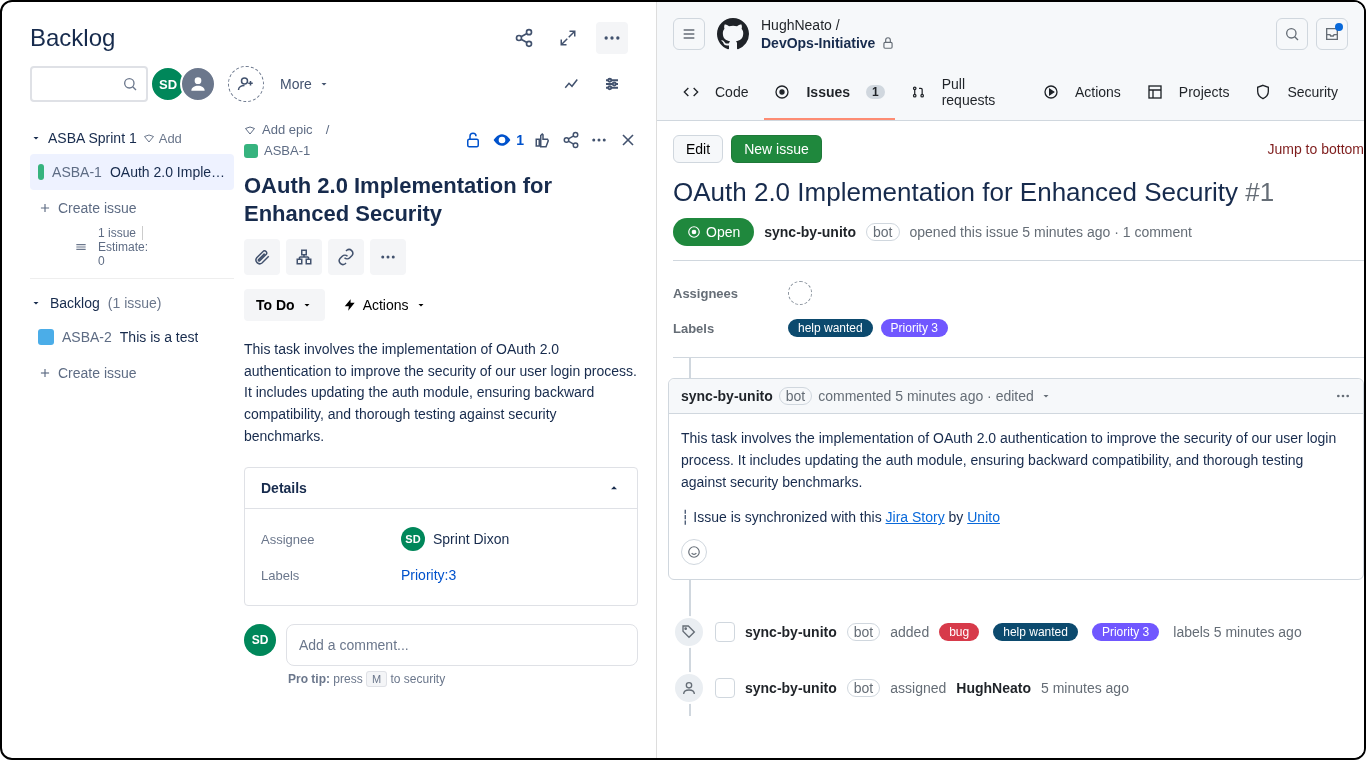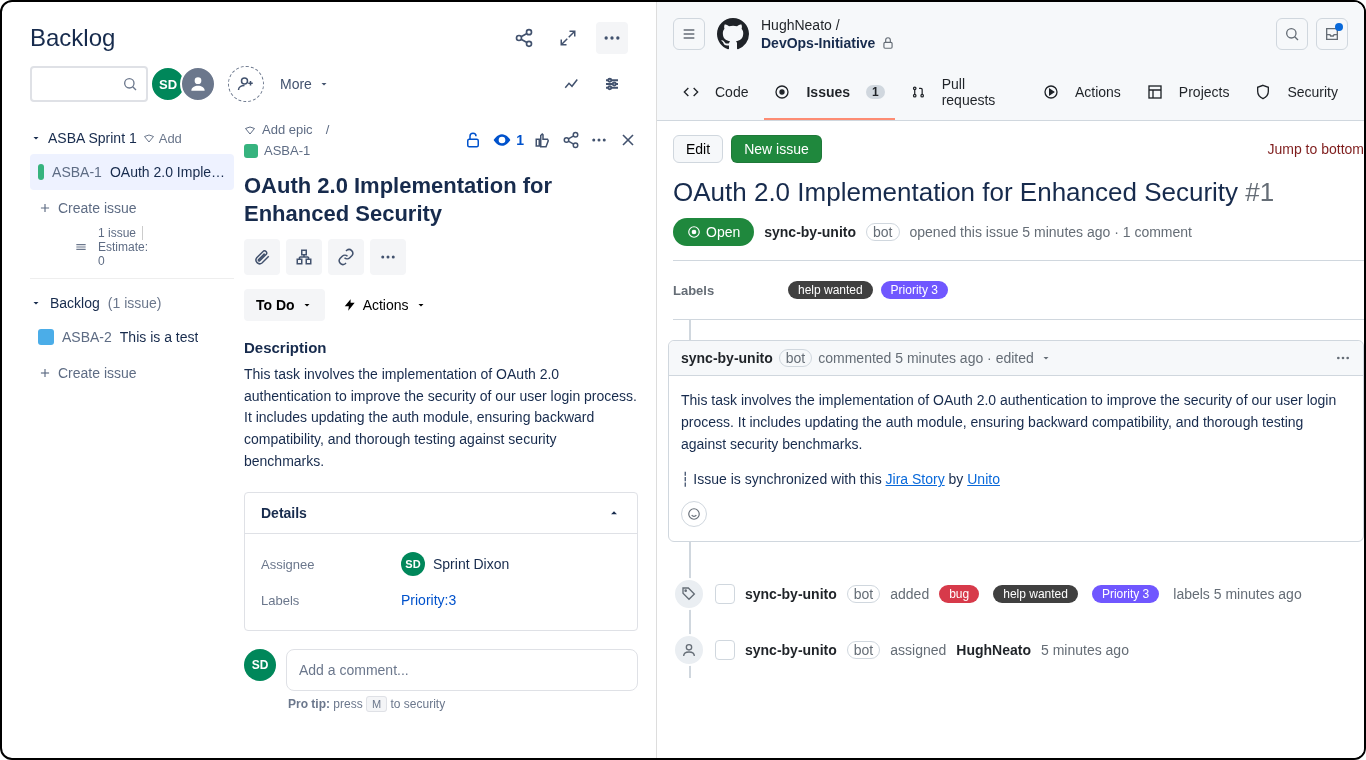--- a/index.html
+++ b/index.html
@@ -98,21 +98,21 @@
 .gh-status-row { display: flex; align-items: center; gap: 10px; padding-bottom: 14px; border-bottom: 1px solid #d0d7de; }
 .open-badge { background: #1f883d; color: #fff; border-radius: 999px; padding: 6px 14px; font-weight: 500; display: flex; align-items: center; gap: 5px; font-size: 14px; }
 .gh-author { font-weight: 600; color: #1f2328; }
 .bot-badge { border: 1px solid #d0d7de; color: #656d76; border-radius: 999px; padding: 0 6px; font-size: 14px; }
 .gh-meta-text { color: #656d76; }
 
 .gh-meta-block { display: flex; flex-direction: column; gap: 14px; padding: 20px 0; border-bottom: 1px solid #d0d7de; }
 .gh-meta-row { display: flex; align-items: center; }
 .gh-meta-label { width: 115px; color: #656d76; font-size: 13px; font-weight: 600; }
 .gh-label-pill { display: inline-block; border-radius: 999px; padding: 2px 10px; font-size: 12px; font-weight: 500; color: #fff; margin-right: 4px; }
-.pill-green { background: #404040; }
+.pill-green { background: #0c4a6e; }
 .pill-purple { background: #7057ff; }
 .pill-red { background: #d73a4a; }
 .assignee-icon { width: 24px; height: 24px; border-radius: 50%; border: 1px dashed #8c959f; }
 
 .timeline { position: relative; padding-top: 20px; }
 .timeline::before { content: ""; position: absolute; left: 16px; top: 0; bottom: 0; width: 2px; background: #d0d7de; }
 .tl-comment { display: flex; gap: 10px; margin-left: -5px; background: #fff; position: relative; z-index: 1; margin-bottom: 24px; }
 .comment-box { flex: 1; border: 1px solid #d0d7de; border-radius: 6px; }
 .comment-head { background: #f6f8fa; border-bottom: 1px solid #d0d7de; padding: 8px 12px; border-radius: 6px 6px 0 0; display: flex; align-items: center; gap: 6px; font-size: 14px; }
 .comment-body { padding: 14px 12px; font-size: 14px; line-height: 1.55; }
@@ -375,21 +375,20 @@
               <svg width="14" height="14" viewBox="0 0 24 24" fill="currentColor">
                 <path d="M13 2L3 14h7l-1 8 11-14h-7l0-6z"></path>
               </svg>
               <span>Actions</span>
               <svg width="12" height="12" viewBox="0 0 24 24" fill="currentColor">
                 <path d="M7 10l5 5 5-5z"></path>
               </svg>
             </button>
         </div>
 
-        <div class="section-h">Description</div>
         <div class="desc-text">This task involves the implementation of OAuth 2.0 authentication to improve the security of our user login process. It includes updating the auth module, ensuring backward compatibility, and thorough testing against security benchmarks.</div>
 
         <div class="details-box">
           <div class="details-head">
             <span>Details</span>
             <svg width="14" height="14" viewBox="0 0 24 24" fill="currentColor">
                 <path d="M7 14l5-5 5 5z"></path>
               </svg>
           </div>
           <div class="details-body">
@@ -523,20 +522,24 @@
               <circle cx="12" cy="12" r="3" fill="#fff"></circle>
             </svg>
             <span>Open</span>
           </div>
         <span class="gh-author">sync-by-unito</span>
         <span class="bot-badge">bot</span>
         <span class="gh-meta-text">opened this issue 5 minutes ago · 1 comment</span>
       </div>
 
       <div class="gh-meta-block">
+        <div class="gh-meta-row">
+          <div class="gh-meta-label">Assignees</div>
+          <div class="assignee-icon"></div>
+        </div>
         <div class="gh-meta-row">
           <div class="gh-meta-label">Labels</div>
           <div>
             <span class="gh-label-pill pill-green">help wanted</span>
             <span class="gh-label-pill pill-purple">Priority 3</span>
           </div>
         </div>
       </div>
 
       <div class="timeline">

